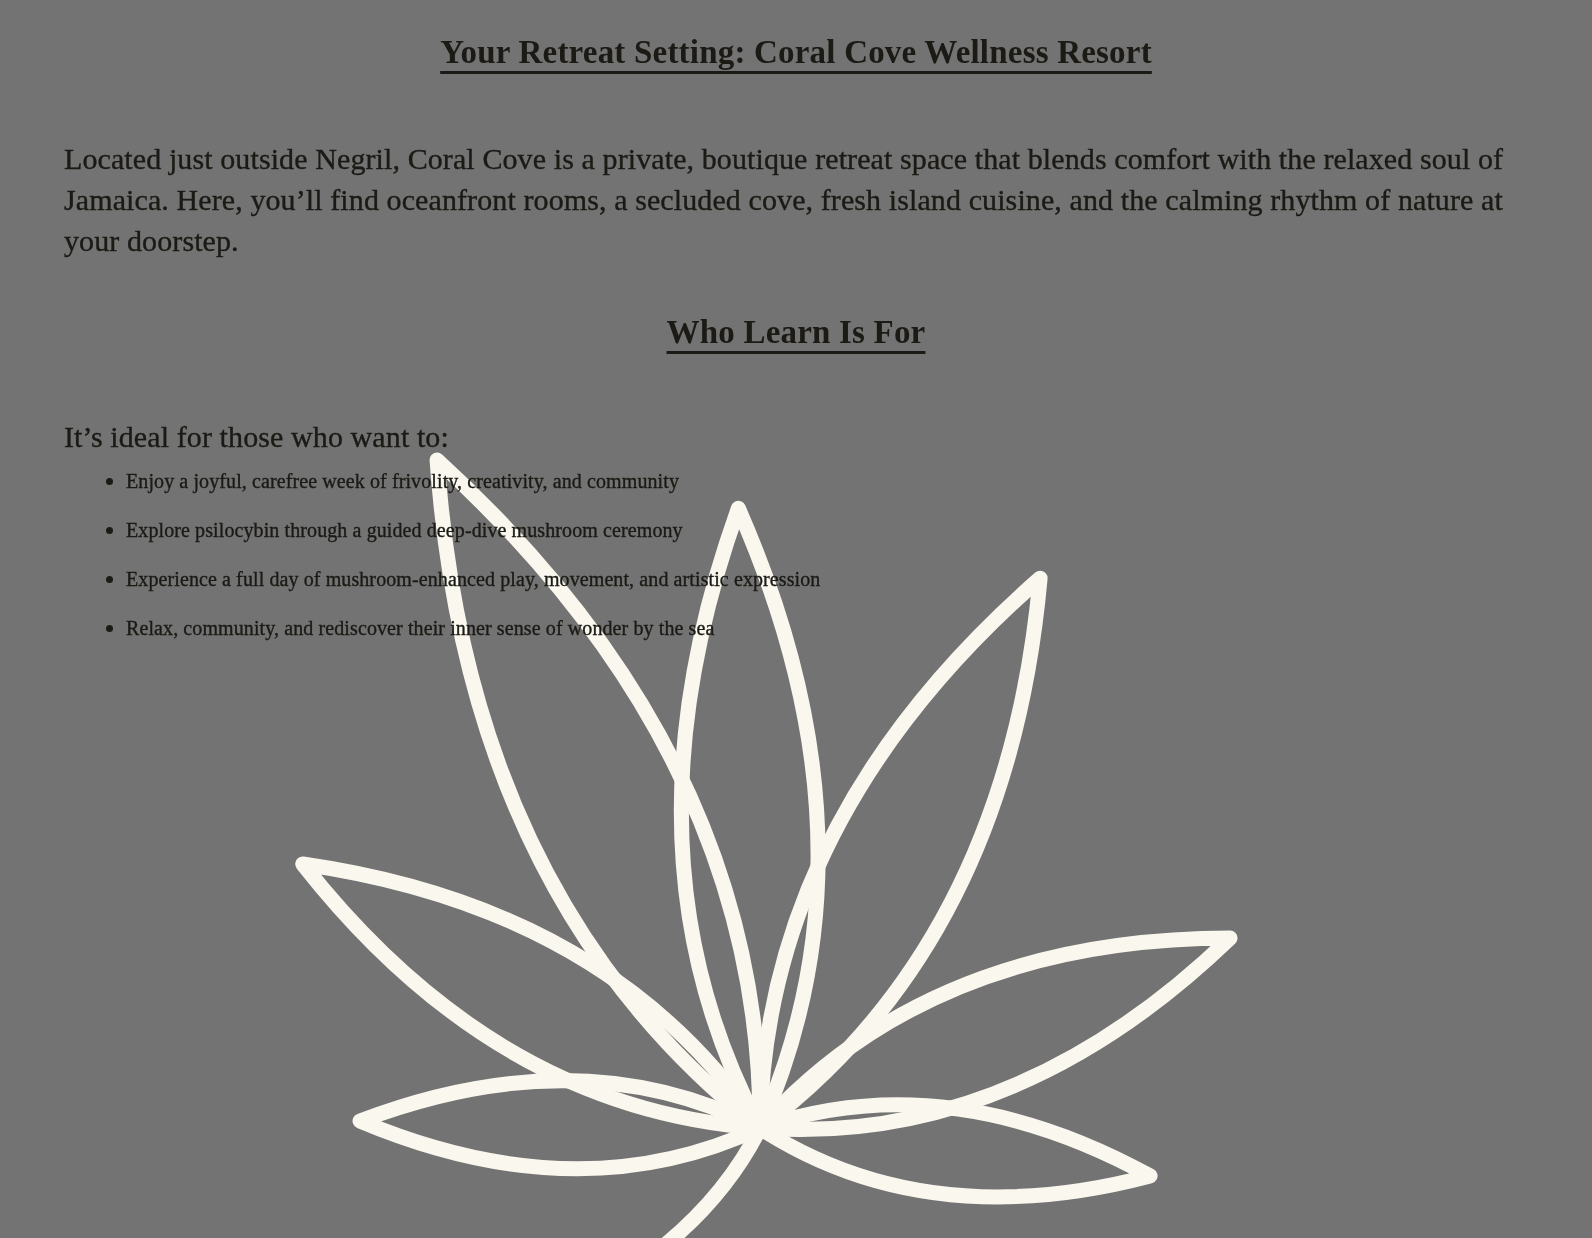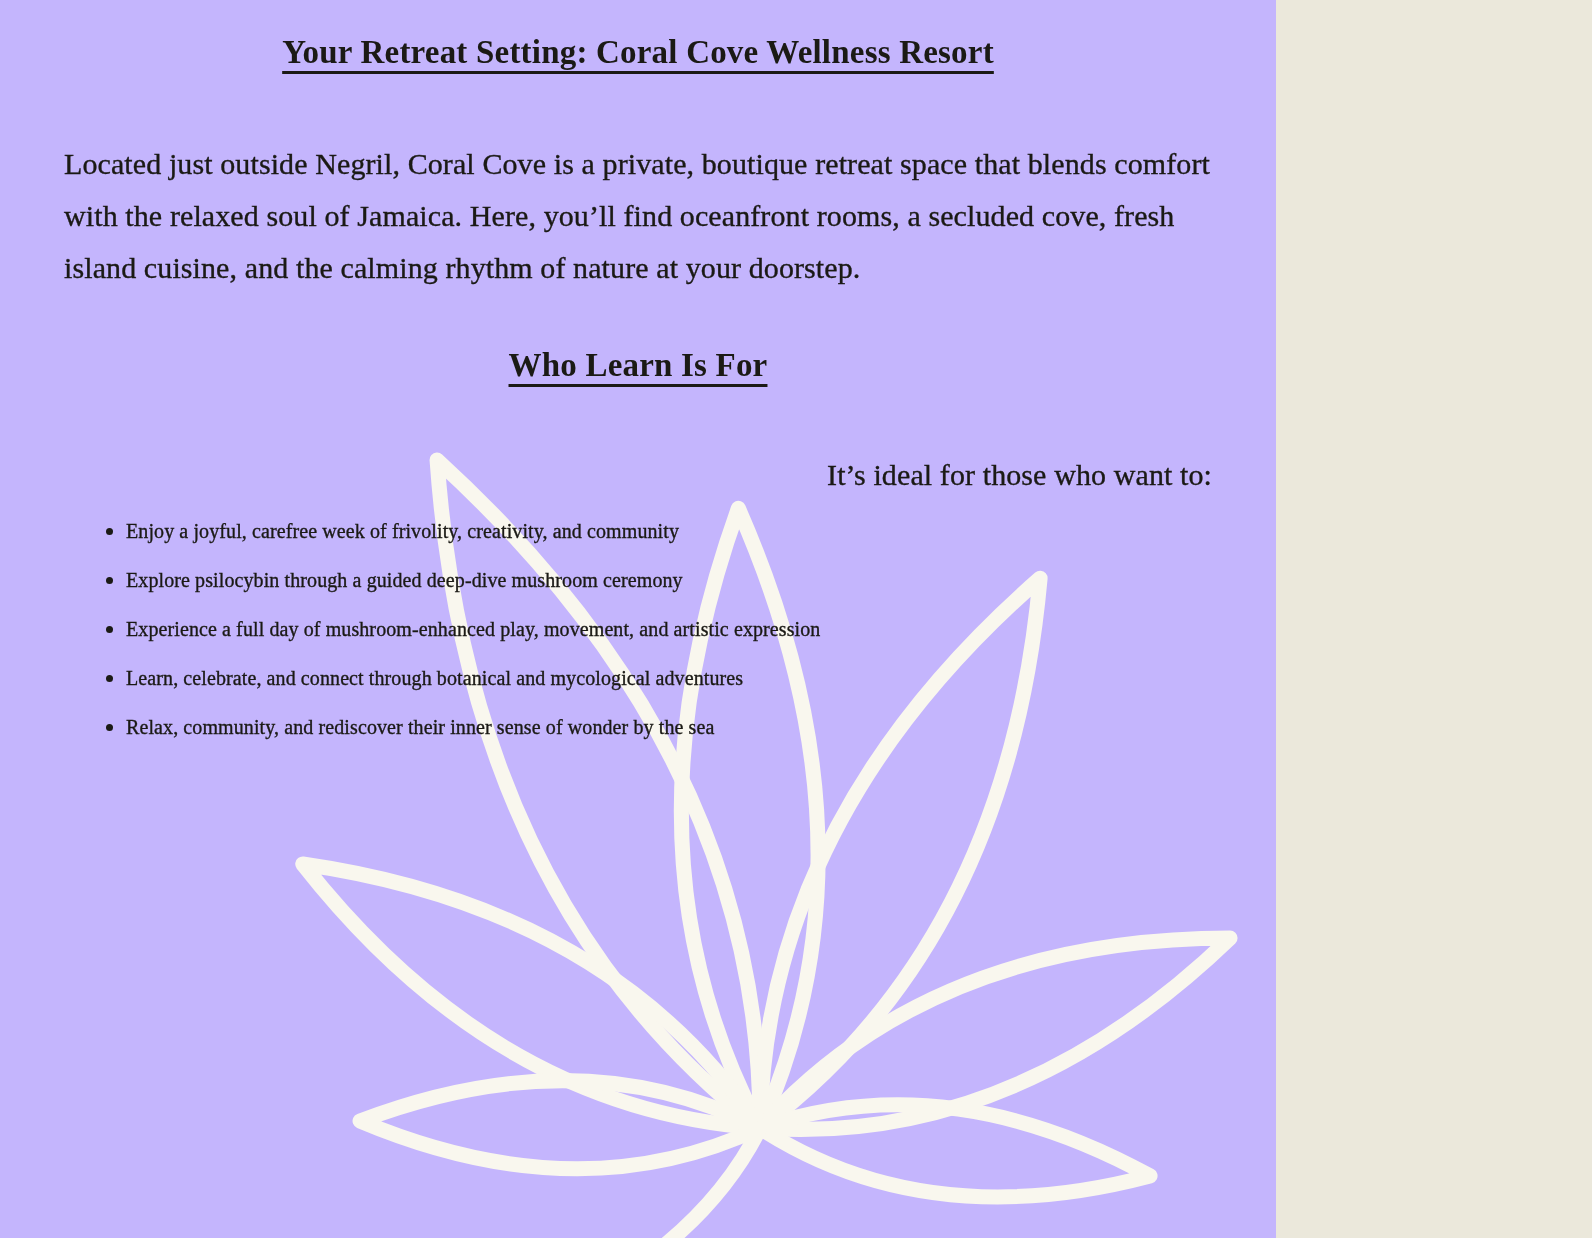--- a/index.html
+++ b/index.html
@@ -2,25 +2,25 @@
 <html><head>
 <meta charset="utf-8">
 <style>
   html, body {
     margin: 0;
     padding: 0;
     background: #ebe8db;
   }
   .page {
     position: relative;
-    width: 1276px;
+    width: 1592px;
     height: 1238px;
     box-sizing: border-box;
     padding: 30px 64px 0 64px;
-    background: #c4b5fd;
+    background: #737373;
     overflow: hidden;
     font-family: "Liberation Serif", "DejaVu Serif", serif;
     color: #1b1a15;
   }
   .watermark {
     position: absolute;
     left: 0;
     top: 0;
     width: 1592px;
     height: 1238px;
@@ -41,28 +41,27 @@
   h1.doc-title .u, h2.section-title .u {
     text-decoration: underline;
     text-decoration-thickness: 3px;
     text-underline-offset: 8px;
   }
   h2.section-title {
     margin: 0 0 62px 0;
   }
   p.body-text {
     font-size: 30px;
-    line-height: 52px;
+    line-height: 41px;
     margin: 0 0 49px 0;
     -webkit-text-stroke: 0.35px #1b1a15;
     letter-spacing: 0.1px;
   }
   p.no-gap {
-    margin-bottom: 6px;
-    text-align: right;
+    margin-bottom: 0;
   }
   ul.ideal-list {
     list-style: none;
     margin: 0 0 49px 0;
     padding: 0 0 0 40px;
   }
   ul.ideal-list li {
     position: relative;
     font-size: 20px;
     line-height: 49px;
@@ -107,19 +106,18 @@
 
     <h2 class="section-title"><span class="u">Who Learn Is For</span></h2>
 
 
     <p class="body-text no-gap">It’s ideal for those who want to:</p>
 
     <ul class="ideal-list">
       <li><span class="dot"></span><span>Enjoy a joyful, carefree week of frivolity, creativity, and community</span></li>
       <li><span class="dot"></span><span>Explore psilocybin through a guided deep-dive mushroom ceremony</span></li>
       <li><span class="dot"></span><span>Experience a full day of mushroom-enhanced play, movement, and artistic expression</span></li>
-      <li><span class="dot"></span><span>Learn, celebrate, and connect through botanical and mycological adventures</span></li>
       <li><span class="dot"></span><span>Relax, community, and rediscover their inner sense of wonder by the sea</span></li>
     </ul>
 
 
   </div>
 </div>
 
 </body></html>

